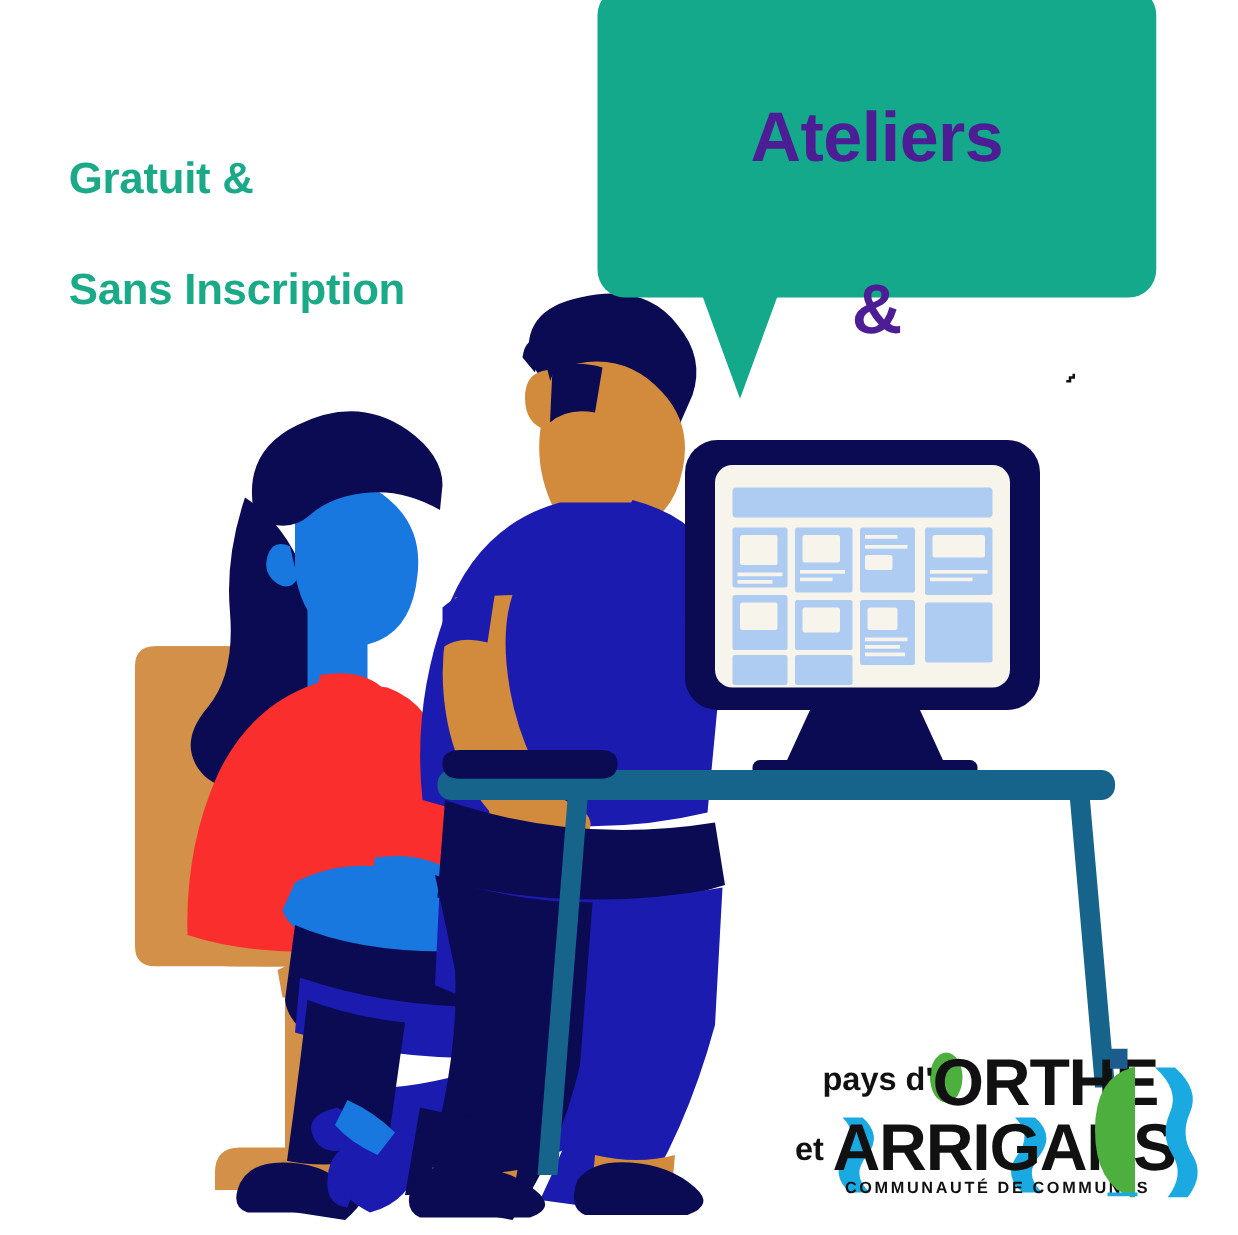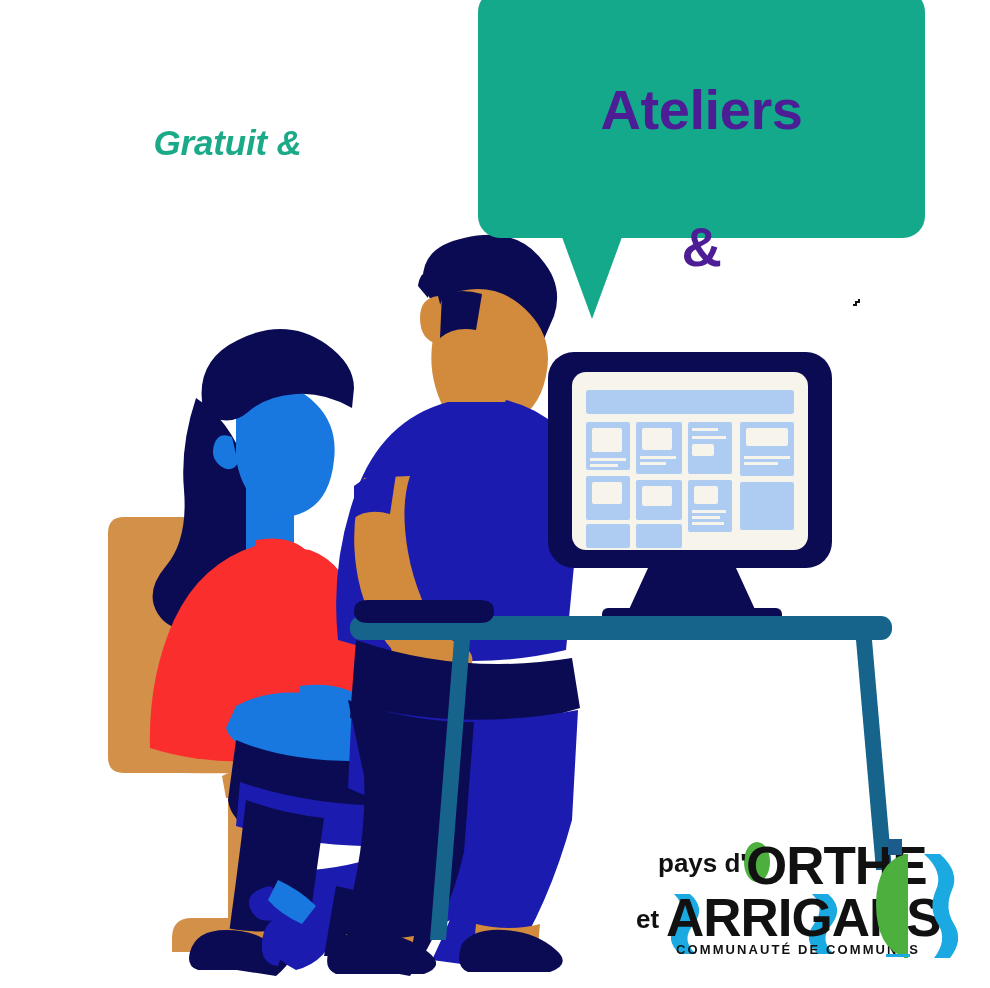--- a/index.html
+++ b/index.html
@@ -15,28 +15,26 @@
     background:#ffffff;
     overflow:hidden;
   }
 
   
   #tagline{
     position:absolute;
     left:55px;
     top:76px;
     width:345px;
-    text-align:center;
     font-size:35px;
     font-weight:bold;
     line-height:1.28;
     letter-spacing:-0.2px;
     color:#1BAA88;
     white-space:pre-line;
-    font-style:italic;
   }
   #tagline .l1{display:block;}
   #tagline .l2{display:block;}
 
   
   #bubble{
     position:absolute;
     left:478px;
     top:-10px;
     width:447px;
@@ -245,20 +243,21 @@
 
     <path d="M368 600 q-14 0 -14 11 q0 12 14 12 h112 q14 0 14 -12 q0 -11 -14 -11 z" fill="#0B0B54"></path>
   </svg>
 
   <svg id="stray-mark" viewBox="0 0 9 9">
     <path d="M1 7 L4 7 L4 4 L7 4 L7 1" stroke="#111" stroke-width="2" fill="none"></path>
   </svg>
 
   <div id="tagline">
     <span class="l1">Gratuit &amp;</span>
+    <span class="l2">Sans Inscription</span>
   </div>
 
   <div id="bubble">
     <div id="bubble-text">
       <span>Ateliers</span><br>
       <span>&amp;</span><br>
     </div>
   </div>
   <div id="bubble-tail"></div>
 

